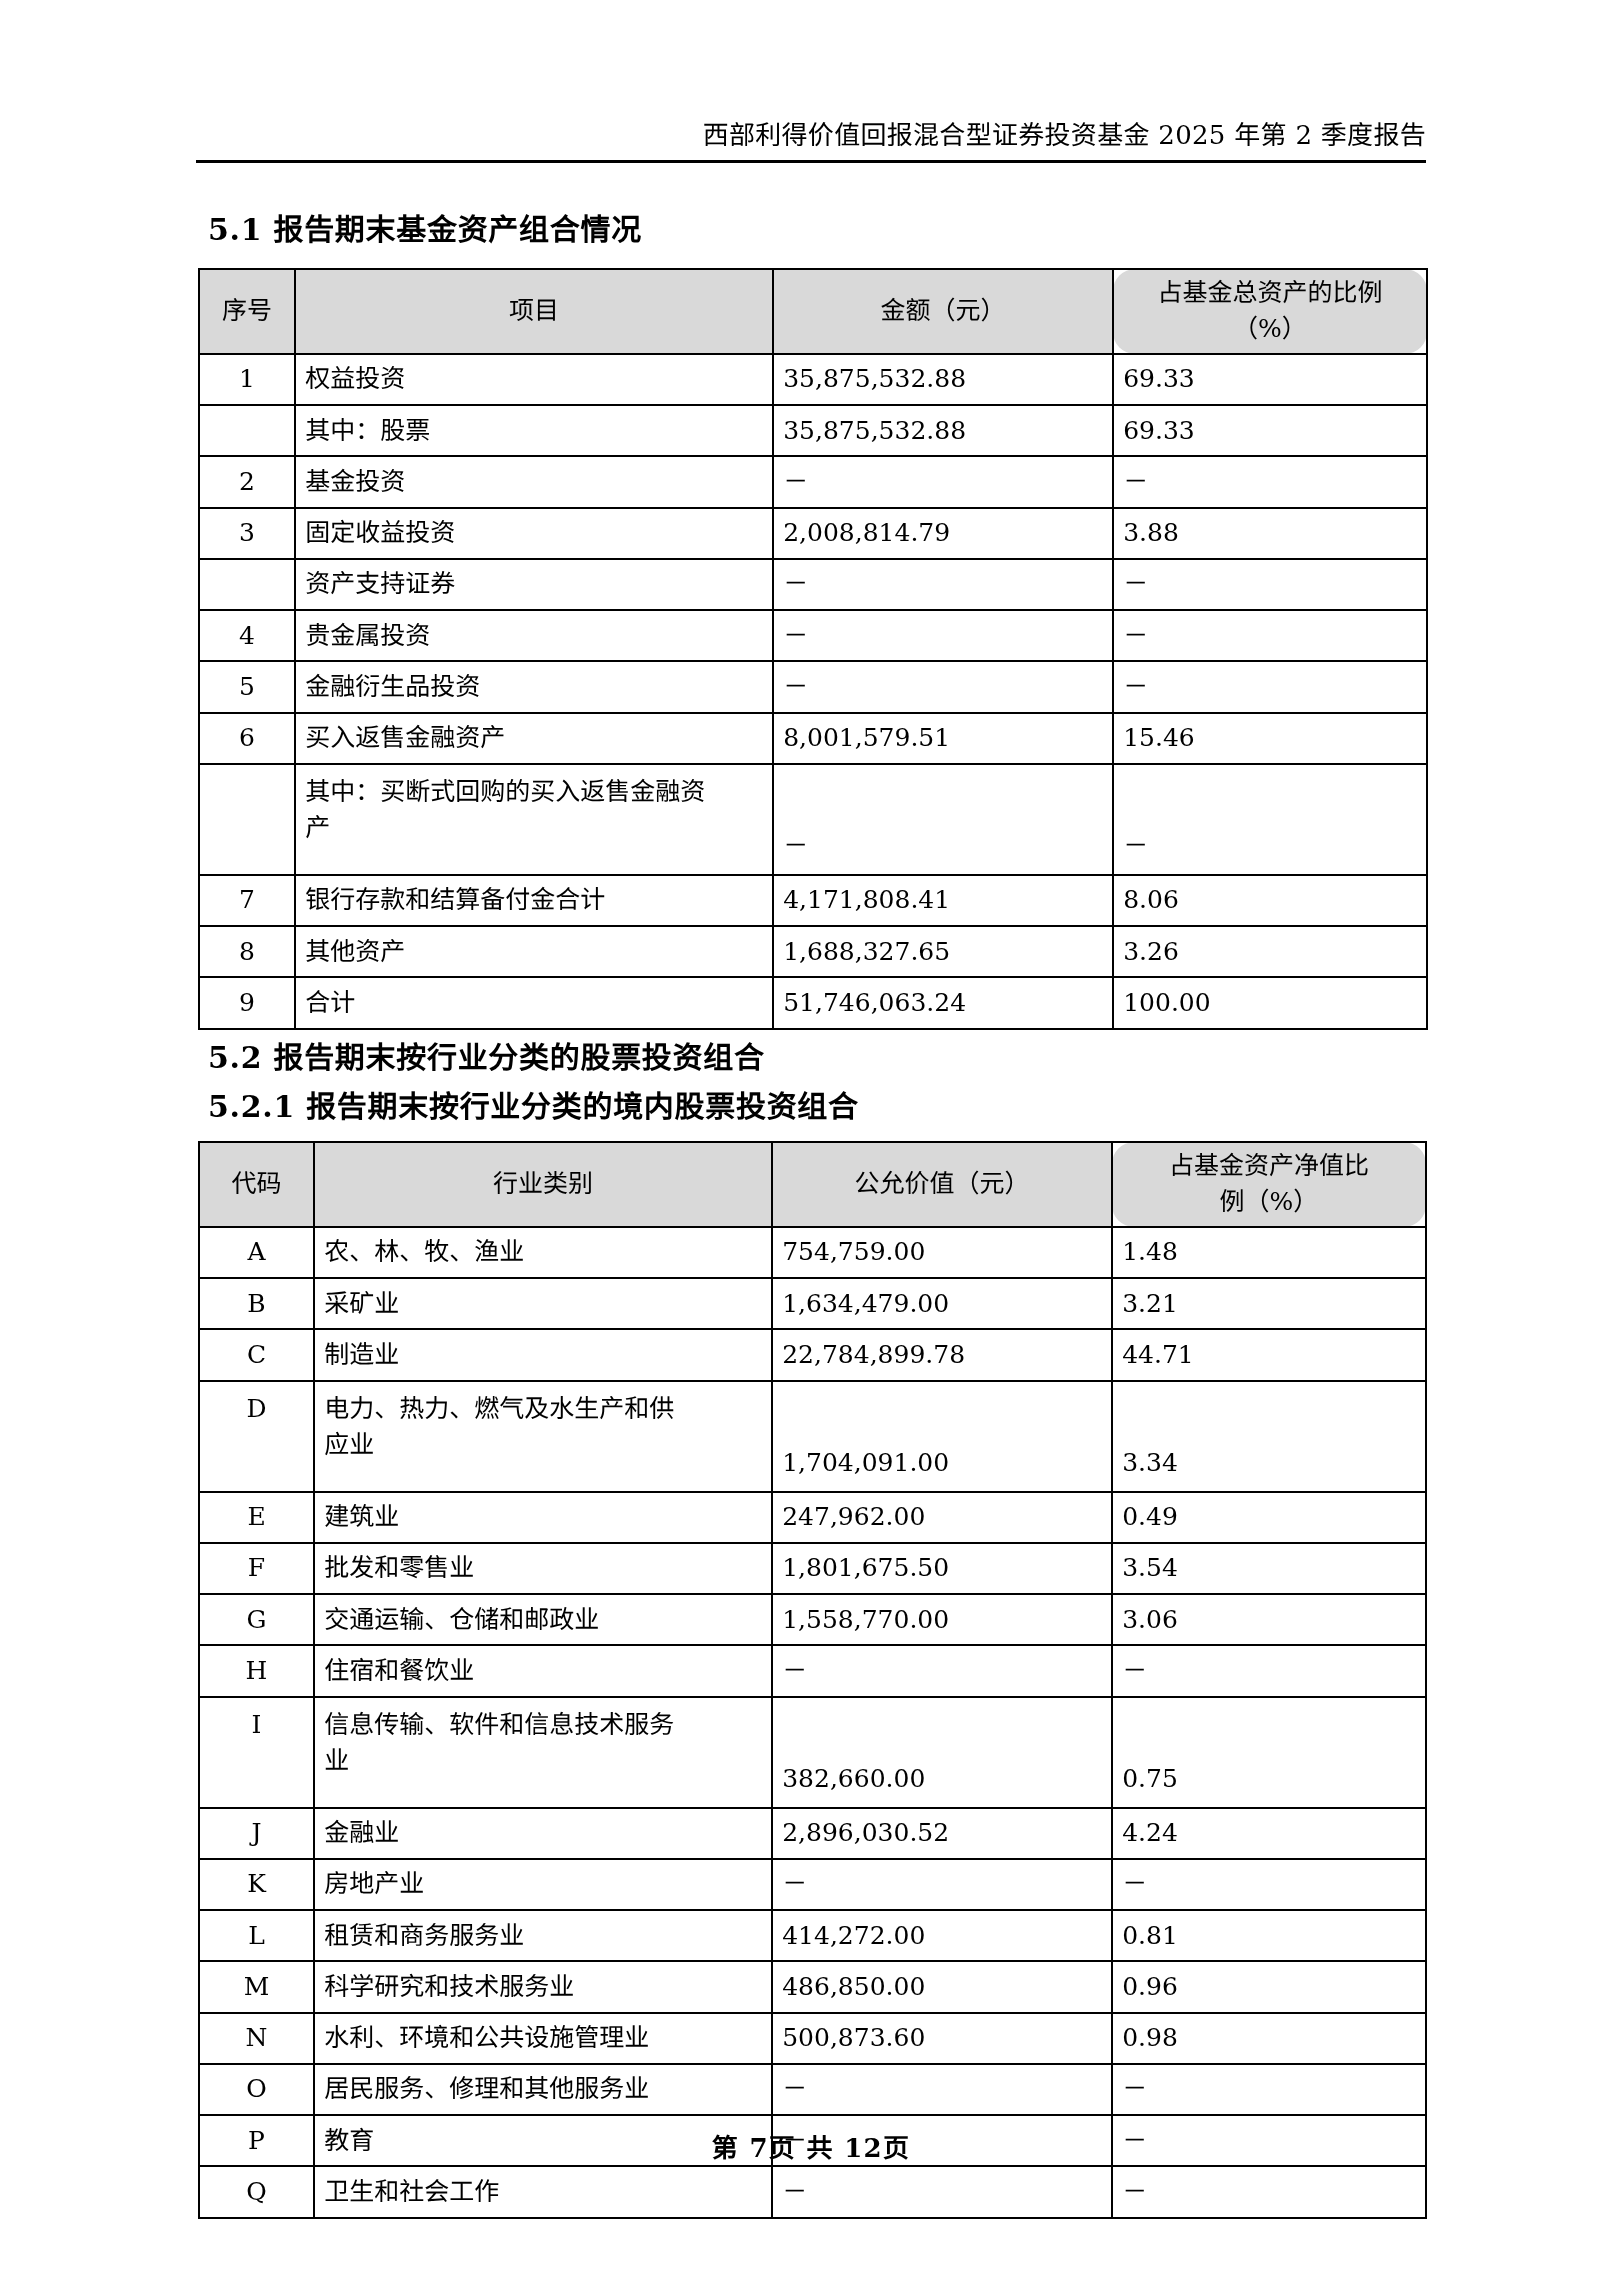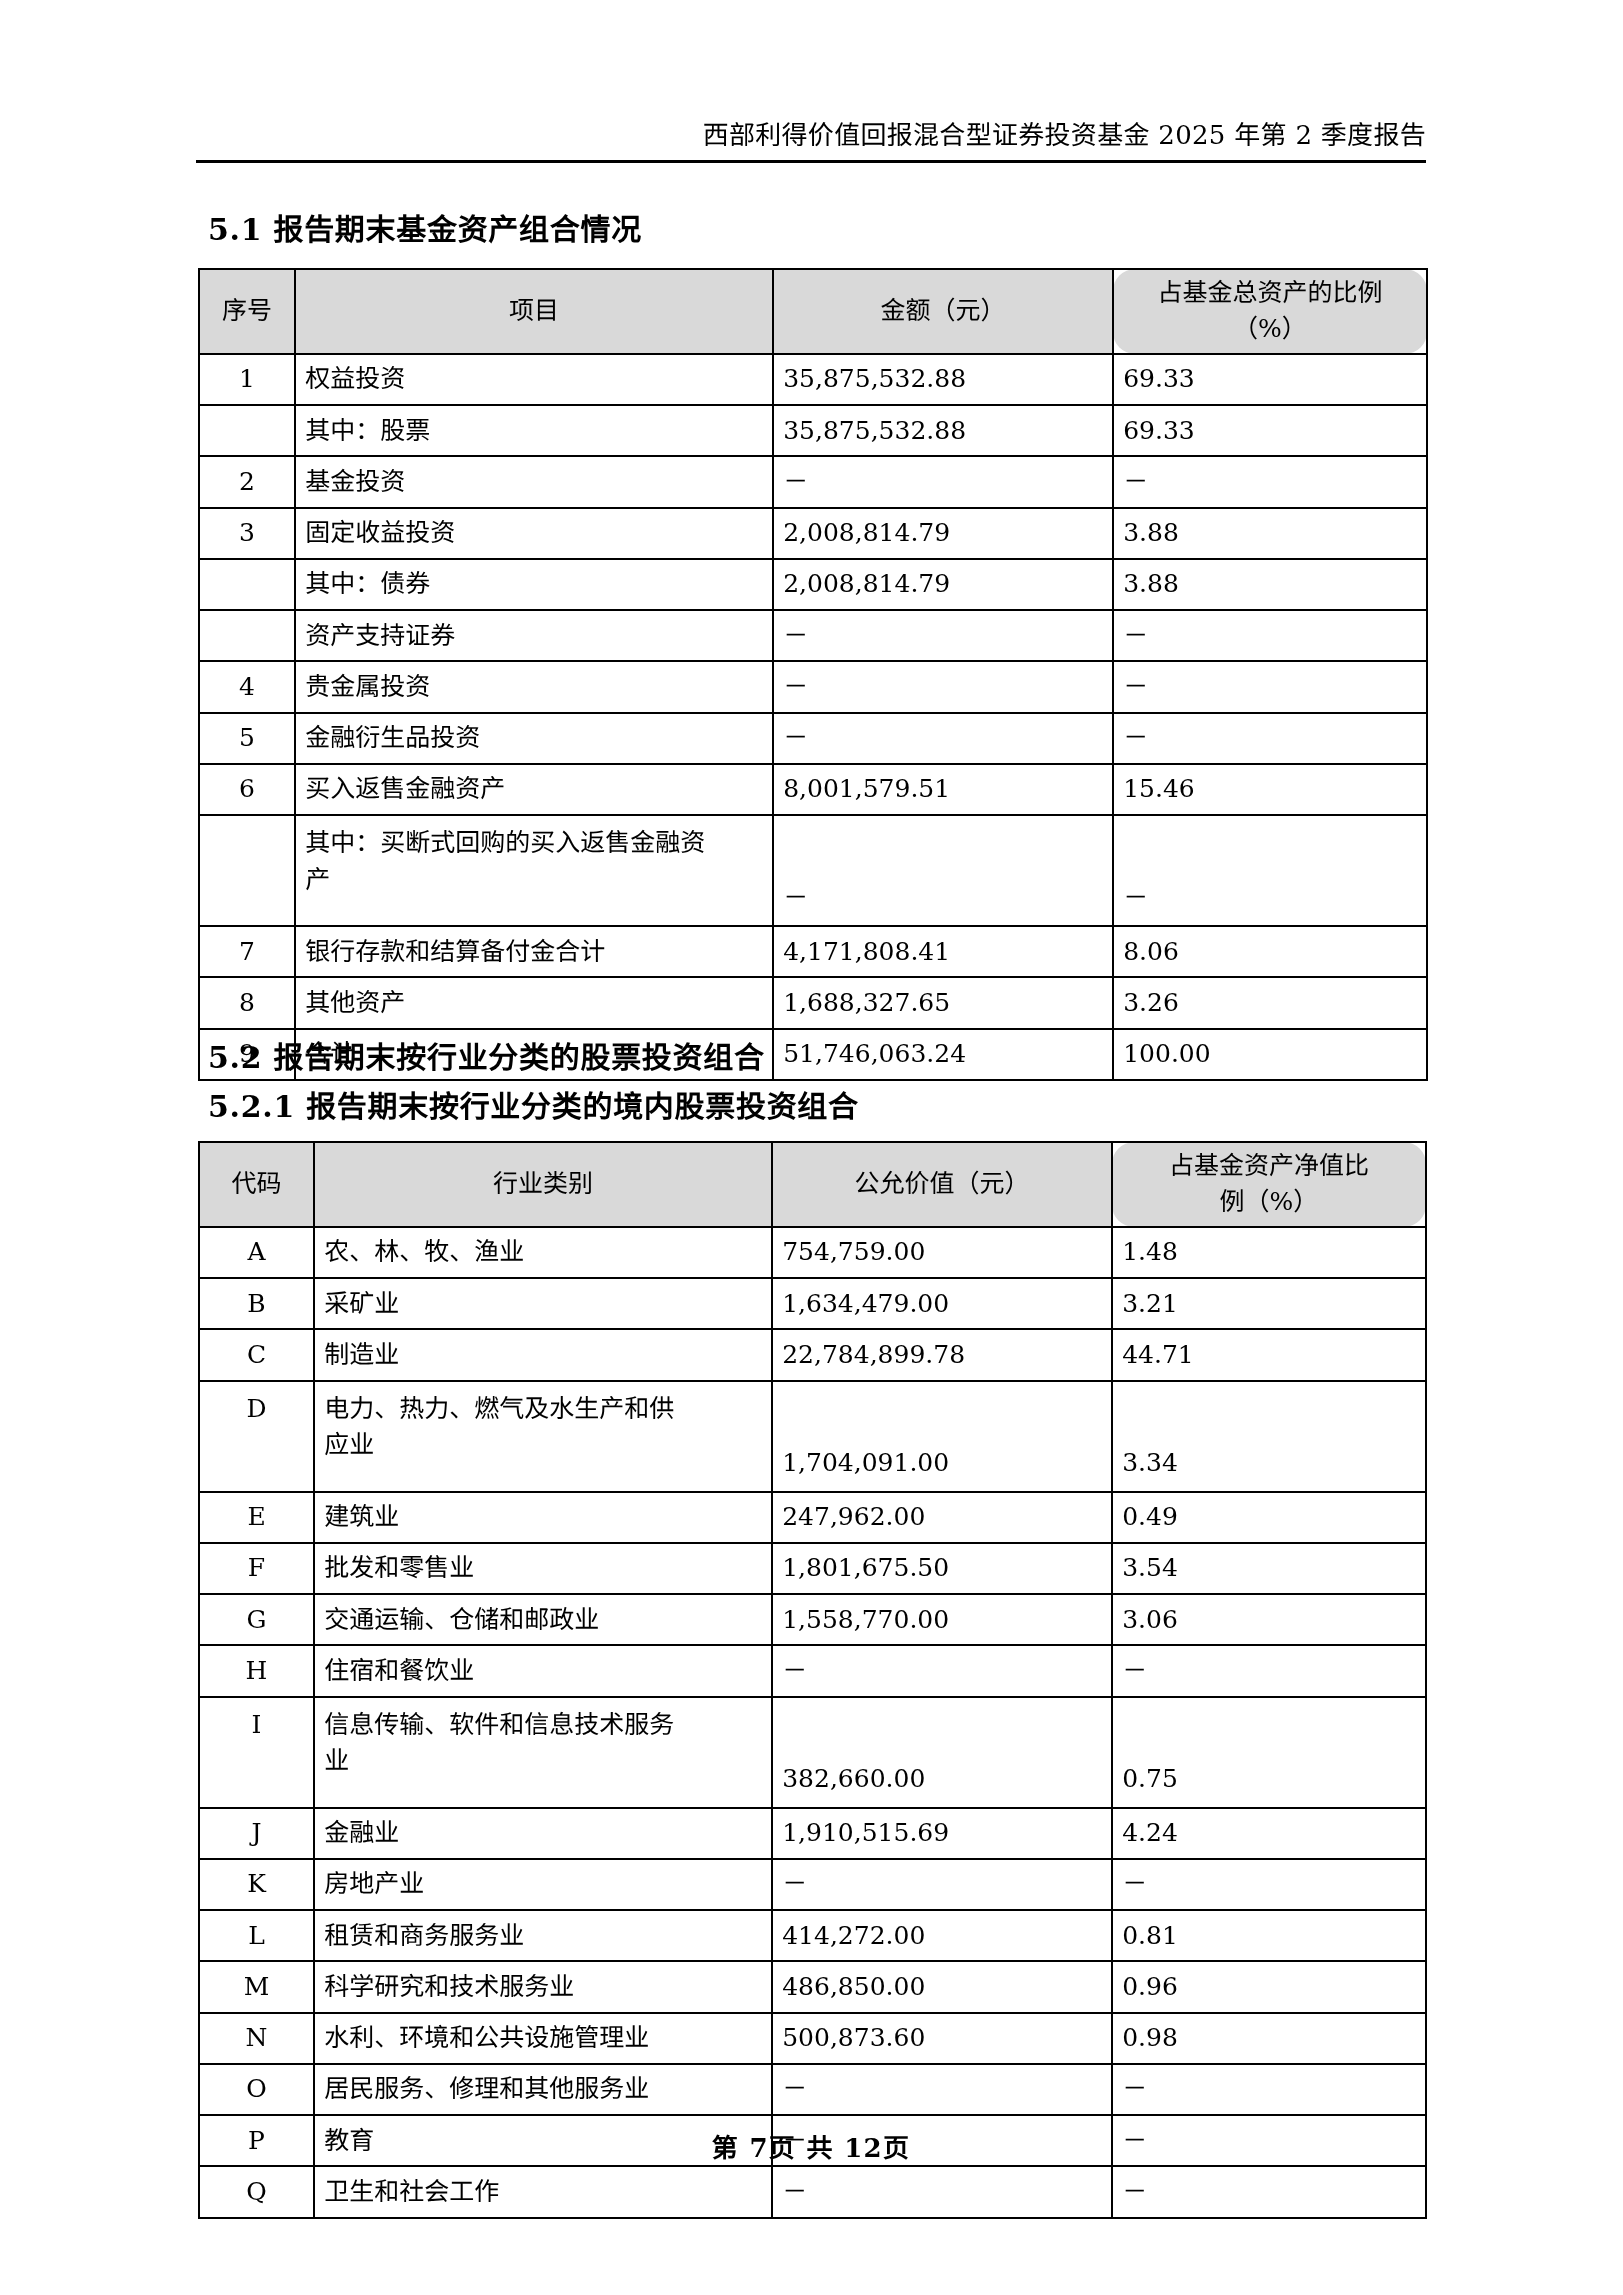--- a/index.html
+++ b/index.html
@@ -174,26 +174,20 @@
           <td class="num">－</td>
         </tr>
         <tr class="std">
           <td class="ctr">3</td>
           <td class="txt">固定收益投资</td>
           <td class="num">2,008,814.79</td>
           <td class="num">3.88</td>
         </tr>
         <tr class="std">
           <td class="ctr"></td>
-          <td class="txt">其中：债券</td>
-          <td class="num">2,008,814.79</td>
-          <td class="num">3.88</td>
-        </tr>
-        <tr class="std">
-          <td class="ctr"></td>
           <td class="txt-indent">资产支持证券</td>
           <td class="num">－</td>
           <td class="num">－</td>
         </tr>
         <tr class="std">
           <td class="ctr">4</td>
           <td class="txt">贵金属投资</td>
           <td class="num">－</td>
           <td class="num">－</td>
         </tr>
@@ -309,21 +303,21 @@
         </tr>
         <tr class="tall">
           <td class="ctr">I</td>
           <td class="txt">信息传输、软件和信息技术服务<br>业</td>
           <td class="num">382,660.00</td>
           <td class="num">0.75</td>
         </tr>
         <tr class="std">
           <td class="ctr">J</td>
           <td class="txt">金融业</td>
-          <td class="num">1,910,515.69</td>
+          <td class="num">2,896,030.52</td>
           <td class="num">4.24</td>
         </tr>
         <tr class="std">
           <td class="ctr">K</td>
           <td class="txt">房地产业</td>
           <td class="num">－</td>
           <td class="num">－</td>
         </tr>
         <tr class="std">
           <td class="ctr">L</td>

